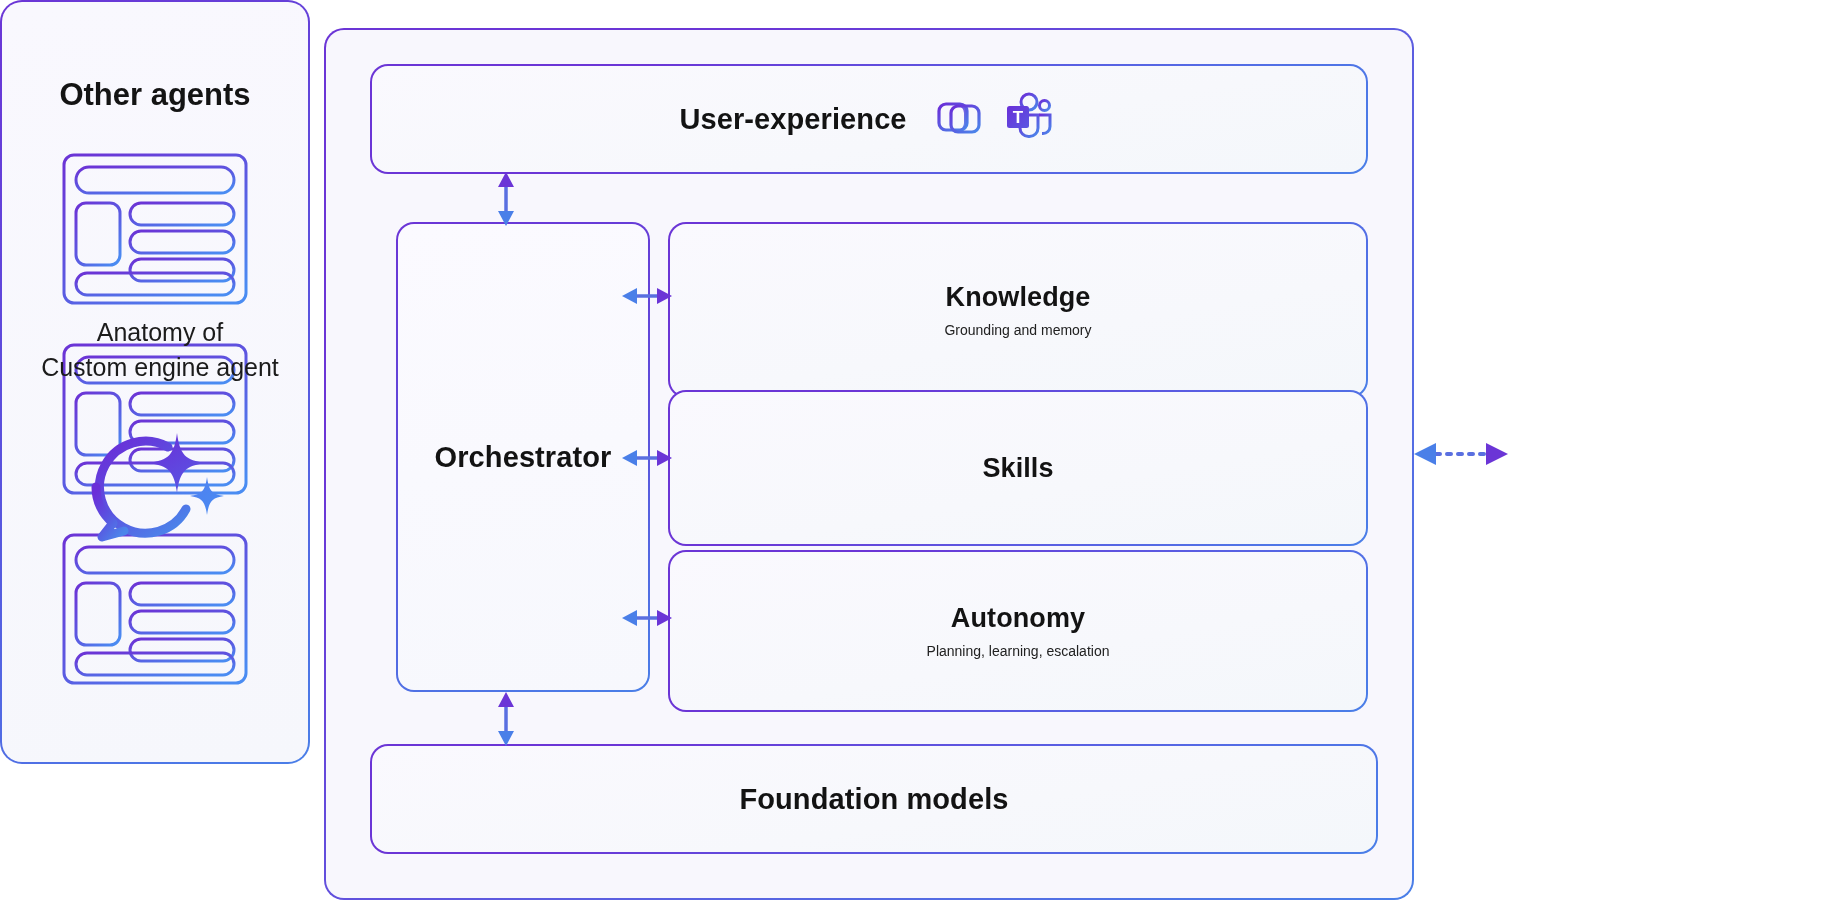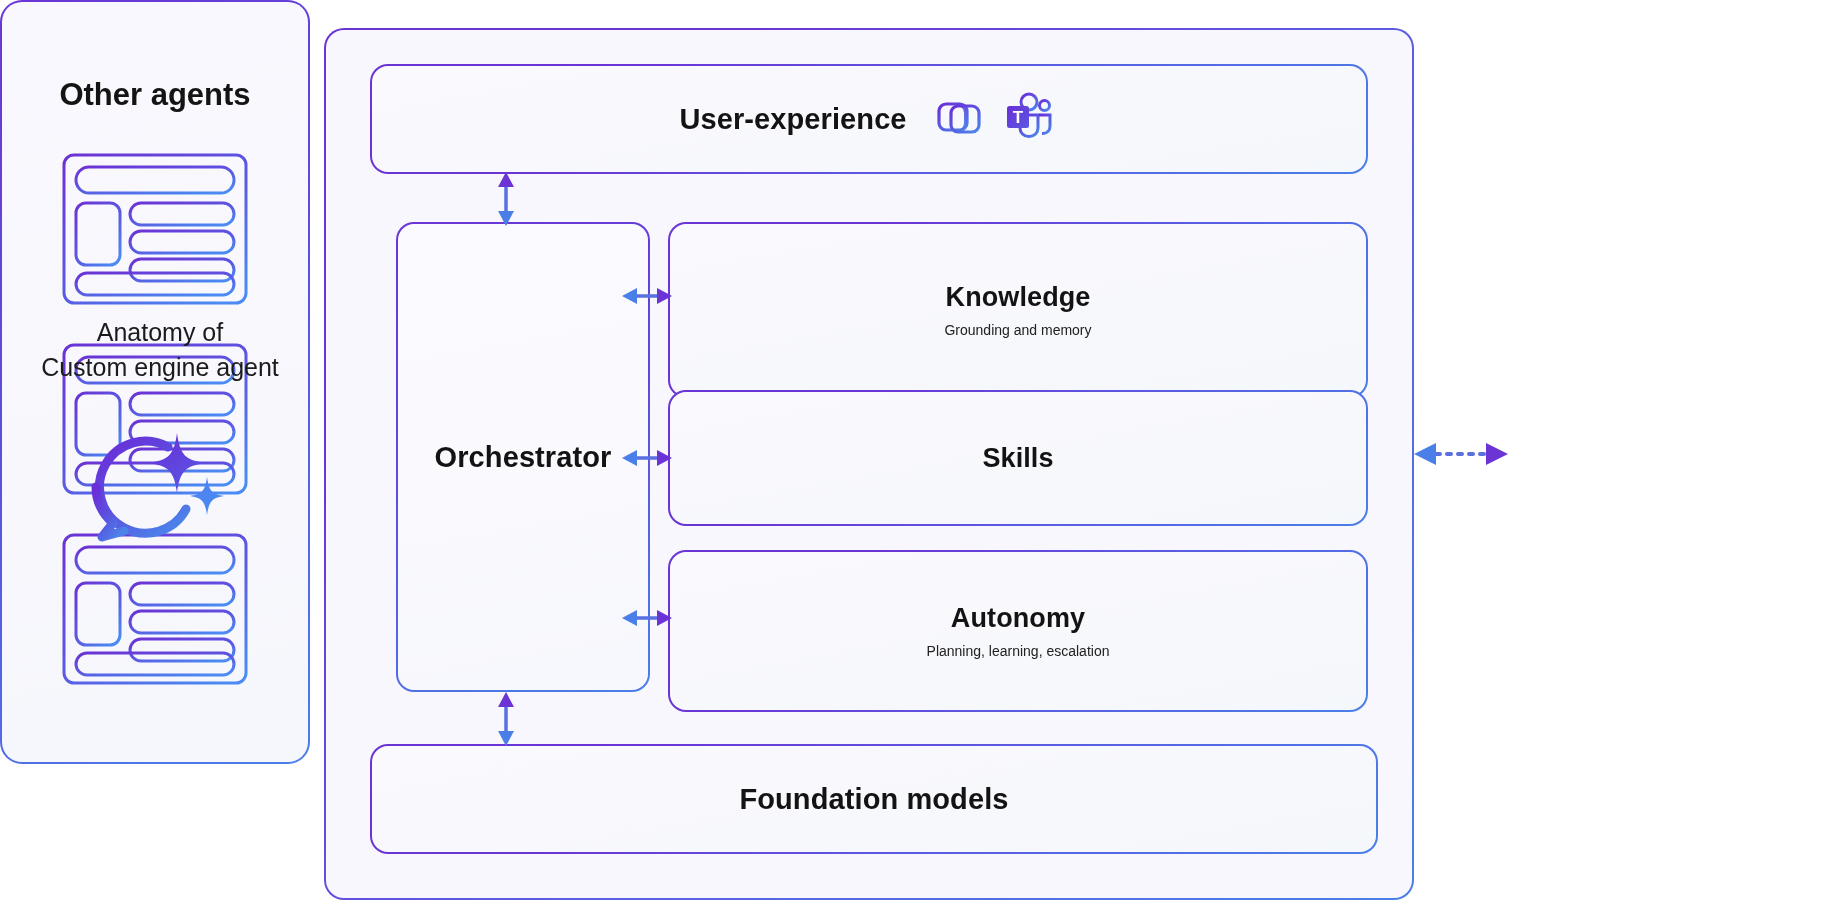--- a/index.html
+++ b/index.html
@@ -39,21 +39,21 @@
   }
   #agent-logo { position: absolute; left: 72px; top: 425px; width: 170px; height: 130px; }
 
   
   #main-panel { left: 324px; top: 28px; width: 1090px; height: 872px; border-radius: 20px; }
 
   
   #ux-box       { left: 370px; top: 64px;  width: 998px; height: 110px; }
   #orch-box     { left: 370px; top: 222px; width: 254px; height: 470px; margin-left: 26px; }
   #knowledge-box{ left: 668px; top: 222px; width: 700px; height: 176px; }
-  #skills-box   { left: 668px; top: 390px; width: 700px; height: 136px; }
+  #skills-box   { left: 668px; top: 390px; width: 700px; height: 156px; }
   #autonomy-box { left: 668px; top: 550px; width: 700px; height: 162px; }
   #foundation-box{left: 370px; top: 744px; width: 1008px; height: 110px; }
 
   .box-center {
     display: flex; flex-direction: column;
     align-items: center; justify-content: center;
   }
   .box-title {
     font-size: 27px; font-weight: 700; color: #131313; letter-spacing: .1px;
   }

